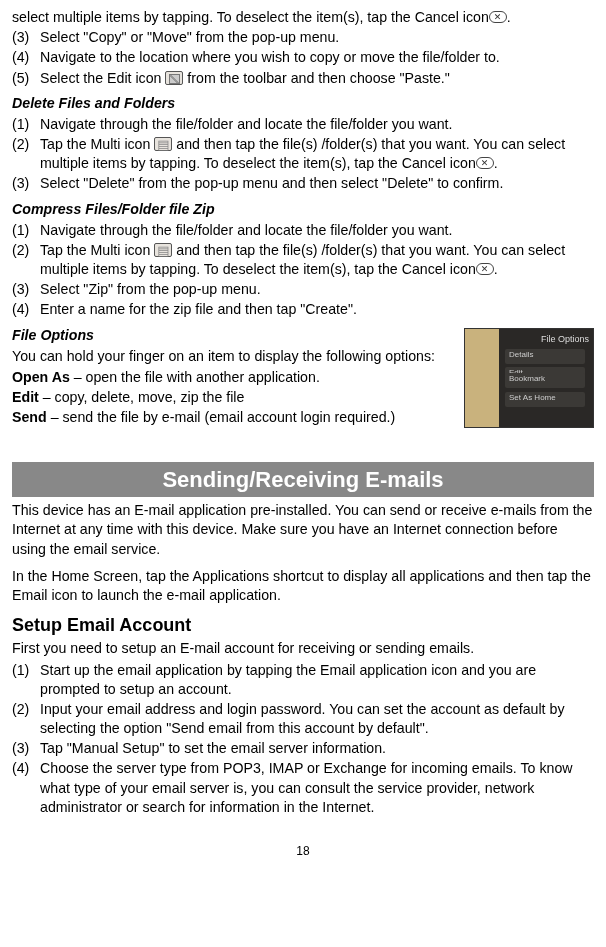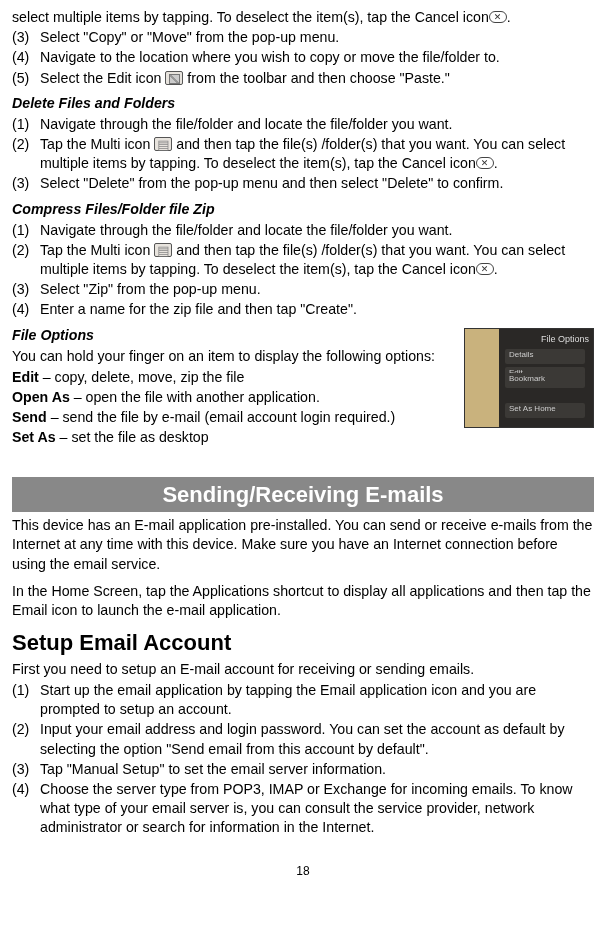--- a/index.html
+++ b/index.html
@@ -41,37 +41,37 @@
   .cancel-pill::after {
     content:"✕"; font-size:9px; position:absolute; left:4px; top:-1px; color:#333;
   }
   .opt-row { margin: 1px 0; }
   .opt-row .lbl { font-weight: bold; }
   .section-bar {
     background: #888; color: #fff; text-align: center;
     font-weight: bold; font-size: 22px; padding: 3px 17px;
     margin-top: 28px; margin-bottom: 4px;
   }
-  .sub-head { font-weight: bold; font-size: 22px; margin-top: 8px; margin-bottom: 0; }
+  .sub-head { font-weight: bold; font-size: 18px; margin-top: 8px; margin-bottom: 0; }
   .para { margin: 2px 0; }
   .float-thumb {
     float: right; width: 130px; height: 100px;
     border: 1px solid #333; margin: 2px 0 6px 8px;
     background: #2a2826; position: relative; overflow: hidden;
   }
   .float-thumb .side { position:absolute; left:0; top:0; bottom:0; width:34px;
     background:#c9b27d; }
   .float-thumb .title { position:absolute; right:4px; top:4px;
     color:#ddd; font-size:9px; }
   .float-thumb .item { position:absolute; right:8px; height:15px; width:80px;
     background:#3b3936; color:#ccc; font-size:8px; padding:1px 4px; border-radius:2px;}
   .float-thumb .item.i1 { top:20px; }
   .float-thumb .item.i2 { top:38px; }
   .float-thumb .item.i3 { top:44px; }
-  .float-thumb .item.i4 { top:74px; }
+  .float-thumb .item.i4 { top:63px; }
   .page-num { text-align:center; font-size:12px; margin-top:26px; }
   .gap { height: 4px; }
 </style>
 </head>
 <body>
 
 <div class="indent-txt">
   <span>select multiple items by tapping. To deselect the item(s), tap the Cancel icon</span><span class="cancel-pill"></span><span>.</span>
 </div>
 <div class="numlist">
@@ -129,24 +129,23 @@
   <div class="float-thumb">
     <div class="side"></div>
     <div class="title">File Options</div>
     <div class="item i1">Details</div>
     <div class="item i2">Edit</div>
     <div class="item i3">Bookmark</div>
     <div class="item i4">Set As Home</div>
   </div>
   <div class="section-italic">File Options</div>
   <div class="para">You can hold your finger on an item to display the following options:</div>
+  <div class="opt-row"><span class="lbl">Open As</span><span> – open the file with another application.</span></div>
   <div class="opt-row"><span class="lbl">Edit</span><span> – copy, delete, move, zip the file</span></div>
-  <div class="opt-row"><span class="lbl">Open As</span><span> – open the file with another application.</span></div>
   <div class="opt-row"><span class="lbl">Send</span><span> – send the file by e-mail (email account login required.)</span></div>
-  <div class="opt-row"><span class="lbl">Set As</span><span> – set the file as desktop</span></div>
   <div style="clear:both"></div>
 </div>
 
 <div class="section-bar">Sending/Receiving E-mails</div>
 <div class="para">This device has an E-mail application pre-installed. You can send or receive e-mails from the Internet at any time with this device. Make sure you have an Internet connection before using the email service.</div>
 <div class="gap"></div>
 <div class="para">In the Home Screen, tap the Applications shortcut to display all applications and then tap the Email icon to launch the e-mail application.</div>
 
 <div class="sub-head">Setup Email Account</div>
 <div class="para">First you need to setup an E-mail account for receiving or sending emails.</div>

